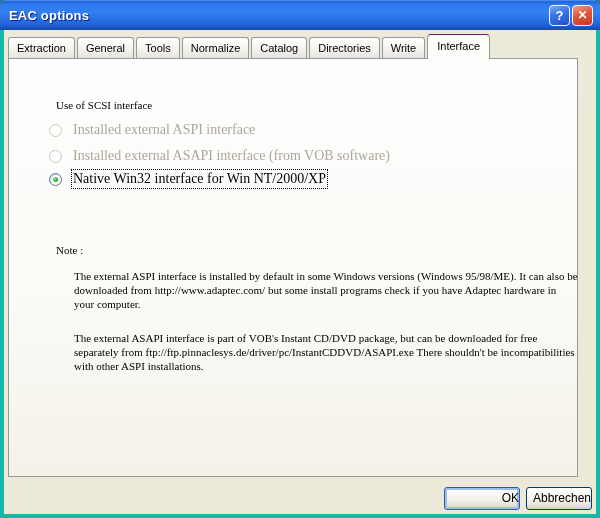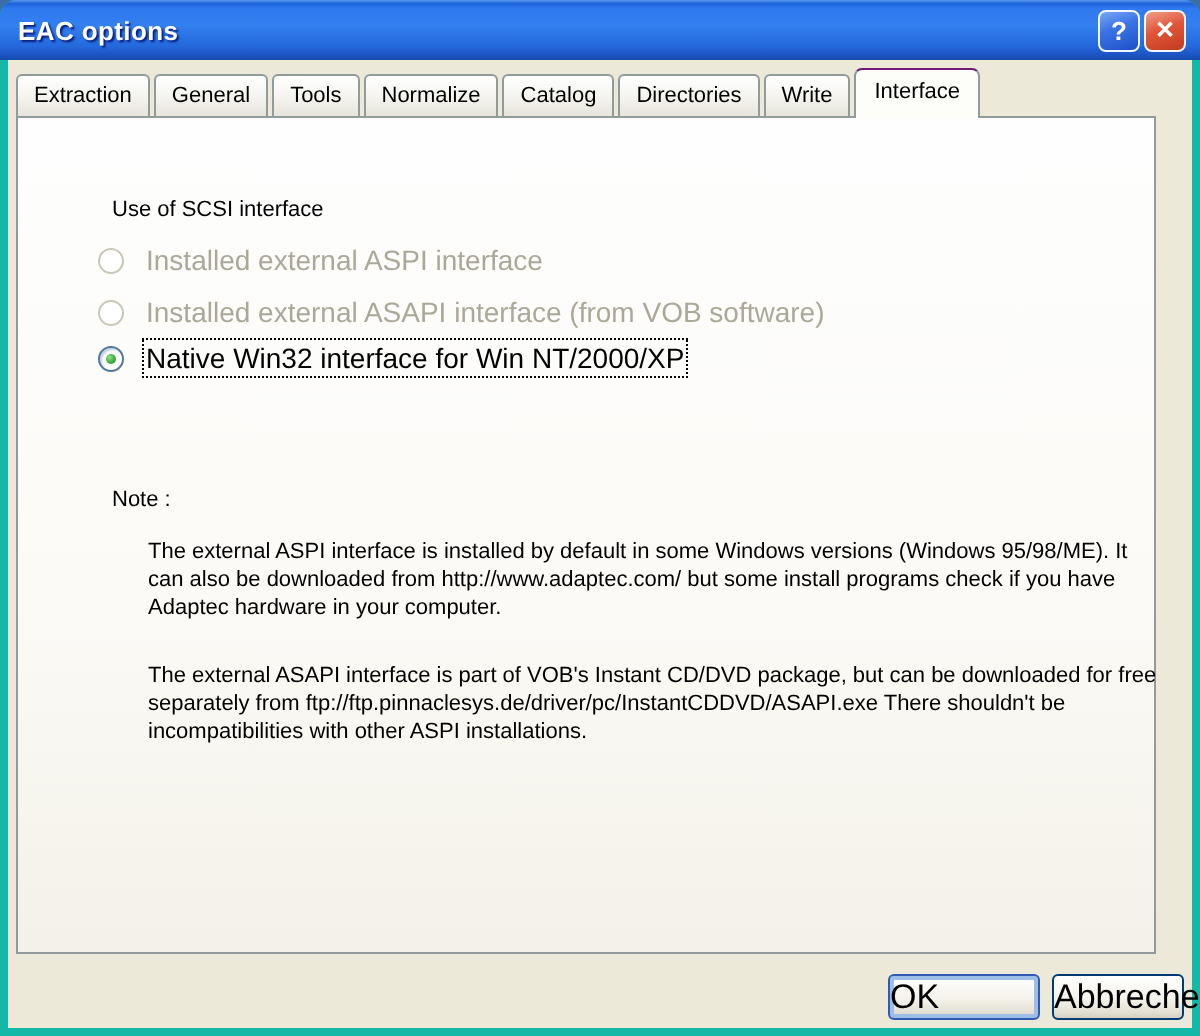--- a/index.html
+++ b/index.html
@@ -58,21 +58,21 @@
     position:relative; z-index:6; margin-bottom:-1px; padding:0 9px;
   }
 
   
   .panel {
     position:absolute; left:4px; top:28px; width:570px; height:419px;
     background:linear-gradient(180deg,#FEFEFE 0%,#FBFAF6 60%,#F3F1E8 100%);
     border:1px solid #919B9C;
     z-index:4;
   }
-  .panel .abs { position:absolute; font-size:11px; color:#000; }
+  .panel .abs { position:absolute; font-size:11px; color:#000;font-family:Liberation Serif, serif; }
 
   .group-label { left:47px; top:40px; }
 
   .radio-row { display:flex; align-items:center; left:40px; }
   .radio-row .radio {
     width:13px; height:13px; border-radius:50%; background:#fff;
     border:1px solid #C9C7BA; margin-right:11px; flex:0 0 13px; position:relative;
     cursor:default;
   }
   .radio-row.enabled .radio { border:1px solid #54789C; box-shadow:inset 1px 1px 1px rgba(30,80,130,0.25); cursor:pointer; }
@@ -87,21 +87,21 @@
   .note-text { left:47px; top:157px; width:510px; line-height:14px; }
   .note-label { left:47px; top:185px; }
   .note-para1 { left:65px; top:210px; width:505px; line-height:14px; }
   .note-para2 { left:65px; top:272px; width:505px; line-height:14px; }
 
   
   .btn {
     position:absolute; height:23px;
     background:linear-gradient(180deg,#FFFFFF 0%,#F4F2EA 55%,#E4E0D4 85%,#D6D0C2 100%);
     border:1px solid #003C74; border-radius:3px;
-    font-size:17px; color:#000; text-align:left; line-height:21px; cursor:pointer;
+    font-size:12px; color:#000; text-align:right; line-height:21px; cursor:pointer;
   }
   .btn-ok {
     left:440px; top:457px; width:76px;
     border:1px solid #2F5BB0;
     box-shadow:inset 0 0 0 2px #9DBEE8;
   }
   .btn-cancel { left:522px; top:457px; width:66px; }
 </style>
 </head>
 <body>

